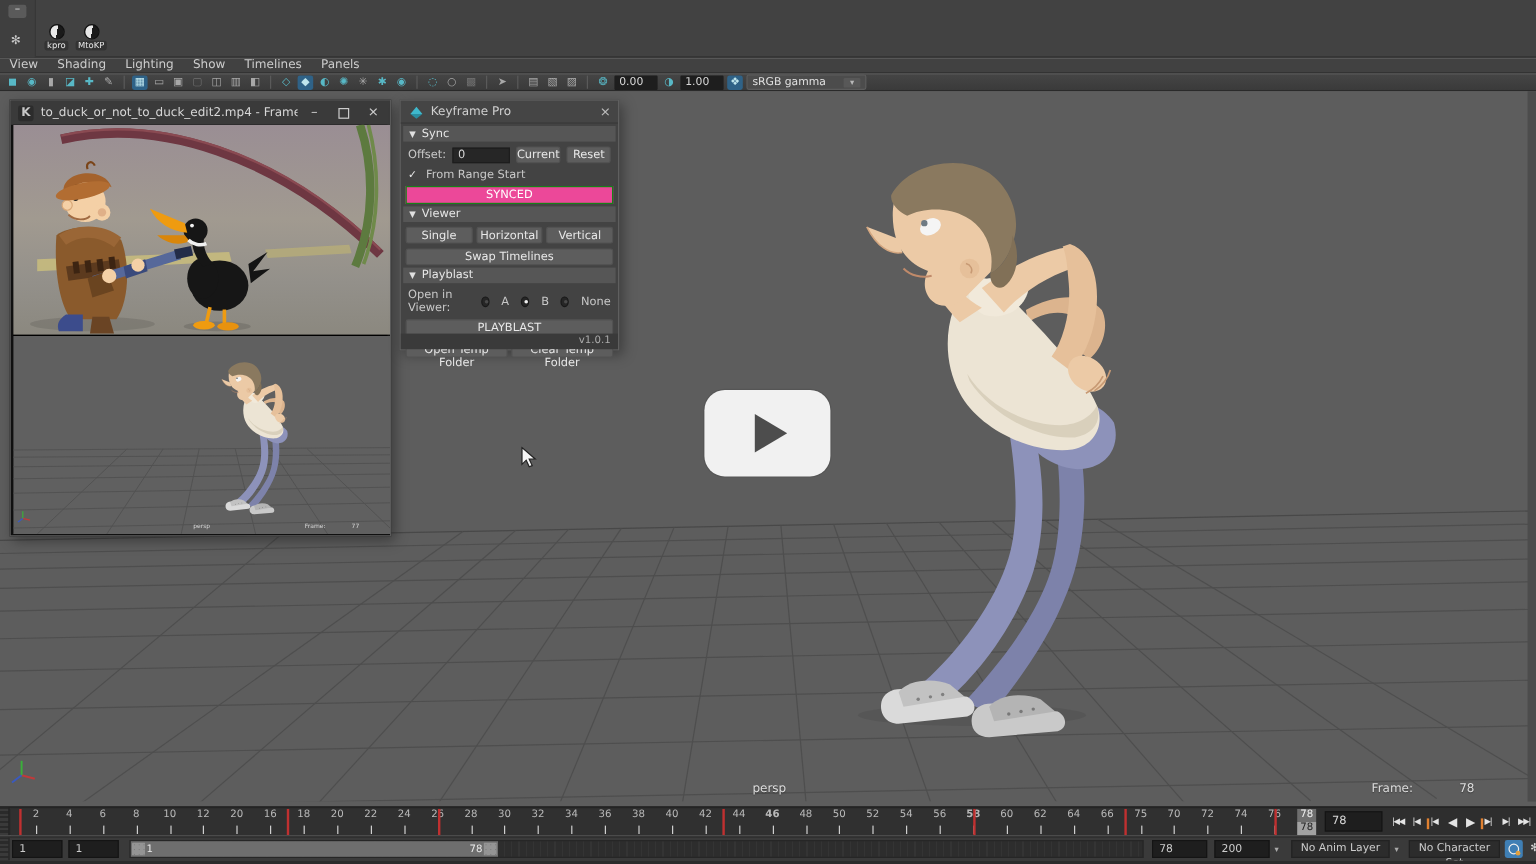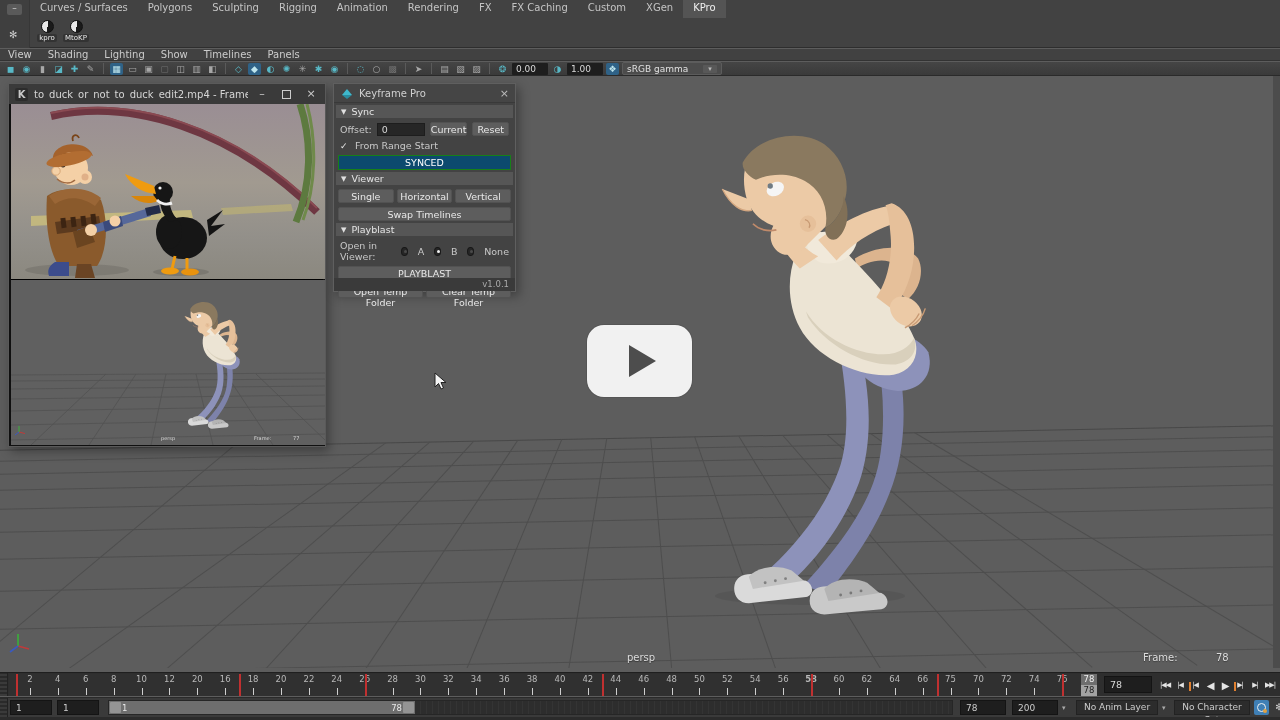--- a/index.html
+++ b/index.html
@@ -63,21 +63,21 @@
   .kpro-close{color:#bbbbbb;font-size:11px;line-height:19px;}
   .sect{height:13px;background:#565656;margin:2px 2px 0 2px;display:flex;align-items:center;gap:5px;padding-left:5px;color:#e6e6e6;font-size:9.5px;}
   .tri{font-size:7px;color:#e0e0e0;}
   .kprow{display:flex;align-items:center;gap:5px;margin:4px 6px 0 6px;}
   .kp-label{color:#c8c8c8;font-size:9.5px;}
   .kp-input{width:48px;height:13px;background:#262626;border:1px solid #1d1d1d;color:#d8d8d8;font-size:9.5px;padding:0 4px;}
   .kp-btn{background:#5d5d5d;border:1px solid #525252;border-radius:2px;color:#e8e8e8;font-size:9.5px;text-align:center;padding:1px 0;height:14px;line-height:11px;}
   .kp-btn.w1{width:42px;}
   .grow{flex:1;}
   .check{width:10px;height:10px;color:#e8e8e8;font-size:9px;line-height:10px;}
-  .synced{margin:4px 4px 0 4px;height:15px;background:#0c4a6e;border:1px solid #178018;color:#ffffff;font-size:9.5px;text-align:center;line-height:14px;}
+  .synced{margin:4px 4px 0 4px;height:15px;background:#ec4899;border:1px solid #178018;color:#ffffff;font-size:9.5px;text-align:center;line-height:14px;}
   .btn3{display:flex;gap:3px;margin:4px 4px 0 4px;}
   .btn3 .kp-btn{flex:1;}
   .fullbtn{margin:4px 4px 0 4px;}
   .radio{width:9px;height:9px;border-radius:50%;background:#262626;border:1px solid #181818;position:relative;}
   .radio .dot{position:absolute;left:2px;top:2px;width:3px;height:3px;border-radius:50%;background:#4a4a4a;}
   .radio.sel .dot{background:#f0f0f0;}
   .kp-footer{position:absolute;bottom:0;left:0;right:0;height:13px;background:#3a3a3a;color:#aaaaaa;font-size:8.5px;text-align:right;padding-right:6px;line-height:13px;}
 
   
   .timerow{position:absolute;left:0;top:672px;width:1280px;height:24px;background:#2e2e2e;border-top:1px solid #1f1f1f;}
@@ -172,33 +172,20 @@
         <path d="M167,90 C177,85 185,72 185,59 C192,74 189,93 178,101 C171,104 166,97 167,90 Z" fill="#817057"></path>
       </g>
     </defs>
   </svg>
 
   <div class="top">
     <div class="side-strip">
       <div class="collapse-box">–</div>
       <div class="gear">✻</div>
     </div>
-    <div class="shelf-tabs">
-        <div class="tab">Curves / Surfaces</div>
-        <div class="tab">Polygons</div>
-        <div class="tab">Sculpting</div>
-        <div class="tab">Rigging</div>
-        <div class="tab">Animation</div>
-        <div class="tab">Rendering</div>
-        <div class="tab">FX</div>
-        <div class="tab">FX Caching</div>
-        <div class="tab">Custom</div>
-        <div class="tab">XGen</div>
-        <div class="tab active">KPro</div>
-      </div>
     <div class="shelf-row">
         <div class="shelf-btn">
           <span class="yinyang"></span>
           <span class="shelf-lbl">kpro</span>
         </div>
         <div class="shelf-btn">
           <span class="yinyang"></span>
           <span class="shelf-lbl">MtoKP</span>
         </div>
       </div>
@@ -523,21 +510,21 @@
         <span class="ticklbl" style="left: 45.5128%;">36</span>
         <span class="tickmark" style="left: 45.5128%;"></span>
         <span class="ticklbl" style="left: 48.0769%;">38</span>
         <span class="tickmark" style="left: 48.0769%;"></span>
         <span class="ticklbl" style="left: 50.641%;">40</span>
         <span class="tickmark" style="left: 50.641%;"></span>
         <span class="ticklbl" style="left: 53.2051%;">42</span>
         <span class="tickmark" style="left: 53.2051%;"></span>
         <span class="ticklbl" style="left: 55.7692%;">44</span>
         <span class="tickmark" style="left: 55.7692%;"></span>
-        <span class="ticklbl" style="left: 58.3333%;">46</span>
+        <span class="ticklbl" style="left: 58.3333%; font-weight: bold;">46</span>
         <span class="tickmark" style="left: 58.3333%;"></span>
         <span class="ticklbl" style="left: 60.8974%;">48</span>
         <span class="tickmark" style="left: 60.8974%;"></span>
         <span class="ticklbl" style="left: 63.4615%;">50</span>
         <span class="tickmark" style="left: 63.4615%;"></span>
         <span class="ticklbl" style="left: 66.0256%;">52</span>
         <span class="tickmark" style="left: 66.0256%;"></span>
         <span class="ticklbl" style="left: 68.5897%;">54</span>
         <span class="tickmark" style="left: 68.5897%;"></span>
         <span class="ticklbl" style="left: 71.1538%;">56</span>

